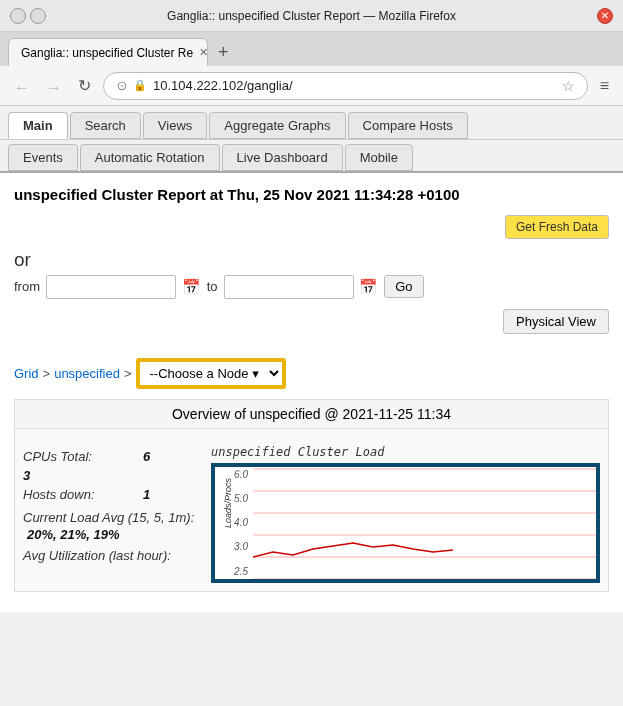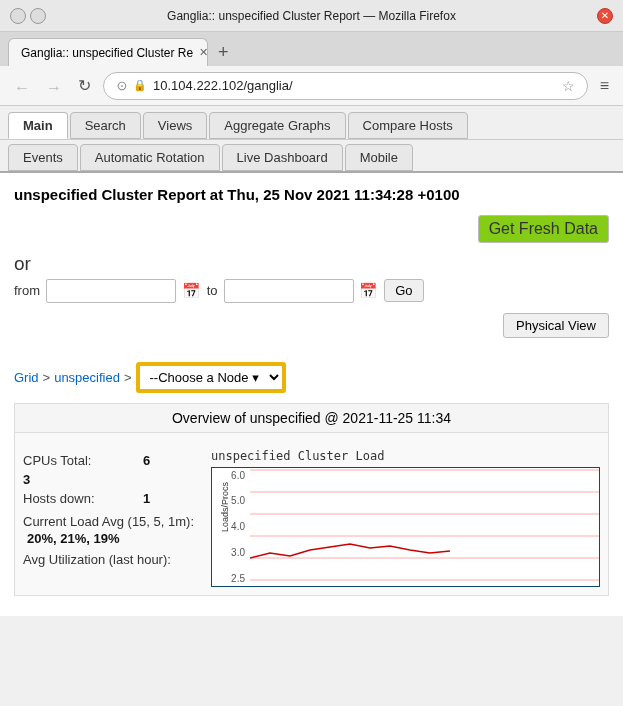--- a/index.html
+++ b/index.html
@@ -186,25 +186,25 @@
       margin-bottom: 10px;
       line-height: 1.3;
     }
 
     .fresh-data-row {
       display: flex;
       justify-content: flex-end;
       margin-bottom: 10px;
     }
     .btn-default {
-      background: #84cc16;
+      background: #fde047;
       border: 1px solid #bbb;
       border-radius: 3px;
       padding: 4px 10px;
-      font-size: 16px;
+      font-size: 12px;
       cursor: pointer;
       color: #333;
     }
 
     
     .time-range-row {
       display: flex;
       align-items: center;
       gap: 4px;
       margin-bottom: 6px;
@@ -351,21 +351,21 @@
       overflow: hidden;
     }
     .chart-title {
       font-size: 12px;
       color: #333;
       margin-bottom: 4px;
       font-family: monospace;
     }
     .chart-area {
       background: white;
-      border: 1px solid #0c4a6e;
+      border: 4px solid #0c4a6e;
       position: relative;
       height: 120px;
       overflow: hidden;
     }
     .chart-y-axis {
       position: absolute;
       left: 0;
       top: 0;
       bottom: 0;
       width: 36px;
@@ -459,21 +459,21 @@
       <span class="breadcrumb-sep">&gt;</span>
       <a class="breadcrumb-link">unspecified</a>
       <span class="breadcrumb-sep">&gt;</span>
       <select class="breadcrumb-select">
         <option>--Choose a Node ▾</option>
       </select>
     </div>
 
     <div class="overview-wrapper">
       <div class="overview-title">Overview of unspecified @ 2021-11-25 11:34</div>
-      <div style="display:flex;padding:8px;">
+      <div style="display:flex;padding:8px;font-style:italic;">
 
         <div class="stats-col">
           <div class="stat-row">
             <span class="stat-label">CPUs Total:</span>
             <span class="stat-value">6</span>
           </div>
           <div class="stat-row">
             <span class="stat-value">3</span>
           </div>
           <div class="stat-row">

